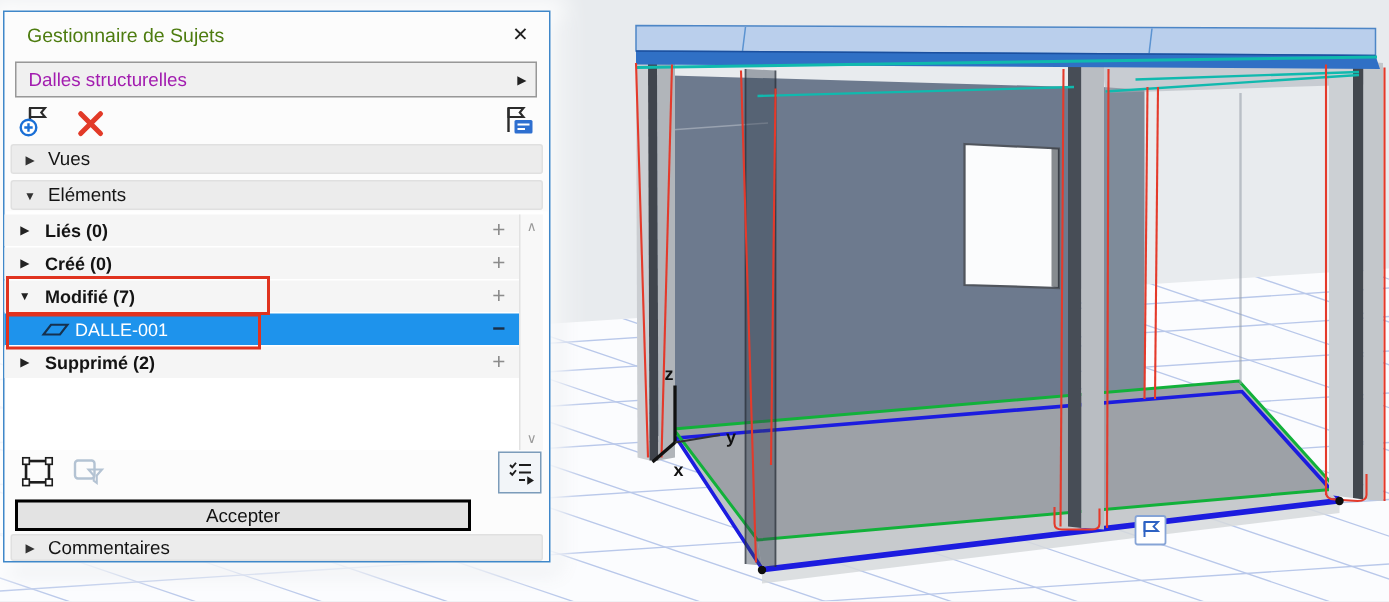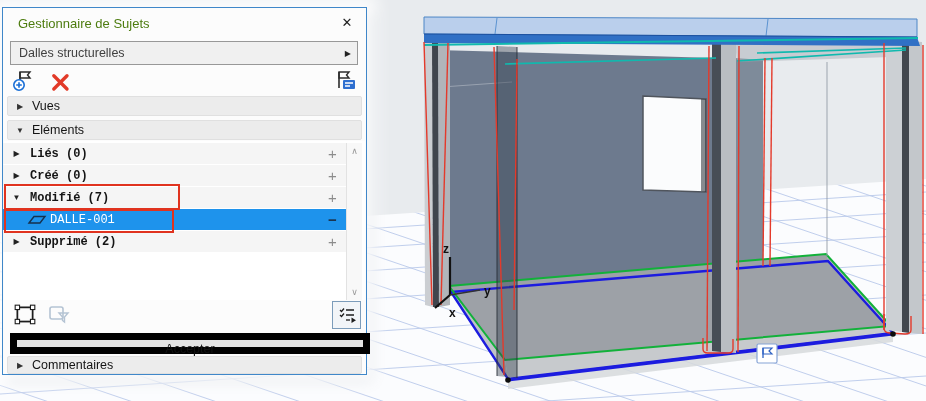--- a/index.html
+++ b/index.html
@@ -10,46 +10,46 @@
   
   .panel{position:absolute;left:2px;top:7px;width:363px;height:366px;background:#fcfcfc;
          border:1px solid #3f87c9;
          box-shadow:0 0 14px 10px rgba(255,255,255,.92), 4px 5px 12px rgba(60,80,110,.30);}
   .panel *{box-sizing:border-box;}
   .p-title{position:absolute;left:15px;top:8px;font-size:13px;color:#4d7c0f;}
   .p-close{position:absolute;right:9px;top:5px;width:20px;height:20px;font-size:13px;color:#222;
            text-align:center;line-height:20px;}
   .p-combo{position:absolute;left:7px;top:33px;width:348px;height:24px;background:#f0f0f0;
            border:1px solid #989898;display:flex;align-items:center;}
-  .p-combo .cl{flex:1;padding-left:8px;font-size:12.5px;color:#404040;}
+  .p-combo .cl{flex:1;padding-left:8px;font-size:12.5px;color:#a21caf;}
   .p-combo .ca{font-size:8px;color:#222;padding-right:6px;}
   .p-toolbar{position:absolute;left:9px;top:60px;width:345px;height:26px;}
   .tb-ic{position:absolute;top:0;width:24px;height:24px;}
   .p-bar{position:absolute;left:4px;width:355px;height:20px;background:#ececec;border:1px solid #e0e0e0;
          border-radius:2px;display:flex;align-items:center;font-size:12.5px;color:#141414;}
   .p-bar .arr{width:24px;text-align:center;font-size:8px;color:#333;}
   .p-list-bg{position:absolute;left:1px;top:133px;width:361px;height:159px;background:#ffffff;}
   .p-row{position:absolute;left:0;width:343px;height:21px;background:#f5f5f5;display:flex;align-items:center;}
   .p-row .arr{width:27px;text-align:center;font-size:8px;color:#222;}
-  .p-row .lbl{flex:1;font-size:12px;font-weight:bold;color:#141414;font-family:Liberation Mono, monospace;}
+  .p-row .lbl{flex:1;font-size:12px;font-weight:bold;color:#141414;}
   .p-row .act{width:27px;text-align:center;font-size:15px;color:#8c8c8c;}
   .p-row.sel{background:#1e93ec;padding-left:20px;}
   .p-row.sel .lbl{font-weight:normal;color:#ffffff;}
   .p-row.sel .act{color:#1b2f47;font-weight:bold;}
   .p-row .sic{width:27px;display:flex;justify-content:center;}
   .scrollbar{position:absolute;left:343px;top:135px;width:16px;height:157px;background:#f8f8f8;
              border-left:1px solid #e2e2e2;}
   .scrollbar .sa{position:absolute;left:0;width:15px;text-align:center;font-size:9px;color:#9a9a9a;}
   .redbox{position:absolute;border:2px solid #e0331f;}
   .p-btoolbar{position:absolute;left:0;top:292px;width:363px;height:31px;}
   .bt-ic{position:absolute;top:3px;width:24px;height:24px;}
   .list-btn{position:absolute;right:5px;top:1px;width:29px;height:28px;border:1px solid #7c9cba;
             background:#f2f5f8;display:flex;align-items:center;justify-content:center;}
-  .p-accept{position:absolute;left:7px;top:325px;width:360px;height:21px;background:#e3e3e3;
-            border:7px solid #000000;text-align:center;font-size:12.5px;line-height:19px;color:#111;}
+  .p-accept{position:absolute;left:7px;top:325px;width:304px;height:21px;background:#e3e3e3;
+            border:2px solid #000000;text-align:center;font-size:12.5px;line-height:19px;color:#111;}
 </style>
 </head>
 <body>
 
 <div class="stage">
 
   <svg class="scene" id="scene" width="926" height="401" viewBox="0 0 926 401">
     <defs>
       <clipPath id="floorclip">
         <polygon points="0,240 926,179 926,401 0,401"></polygon>

